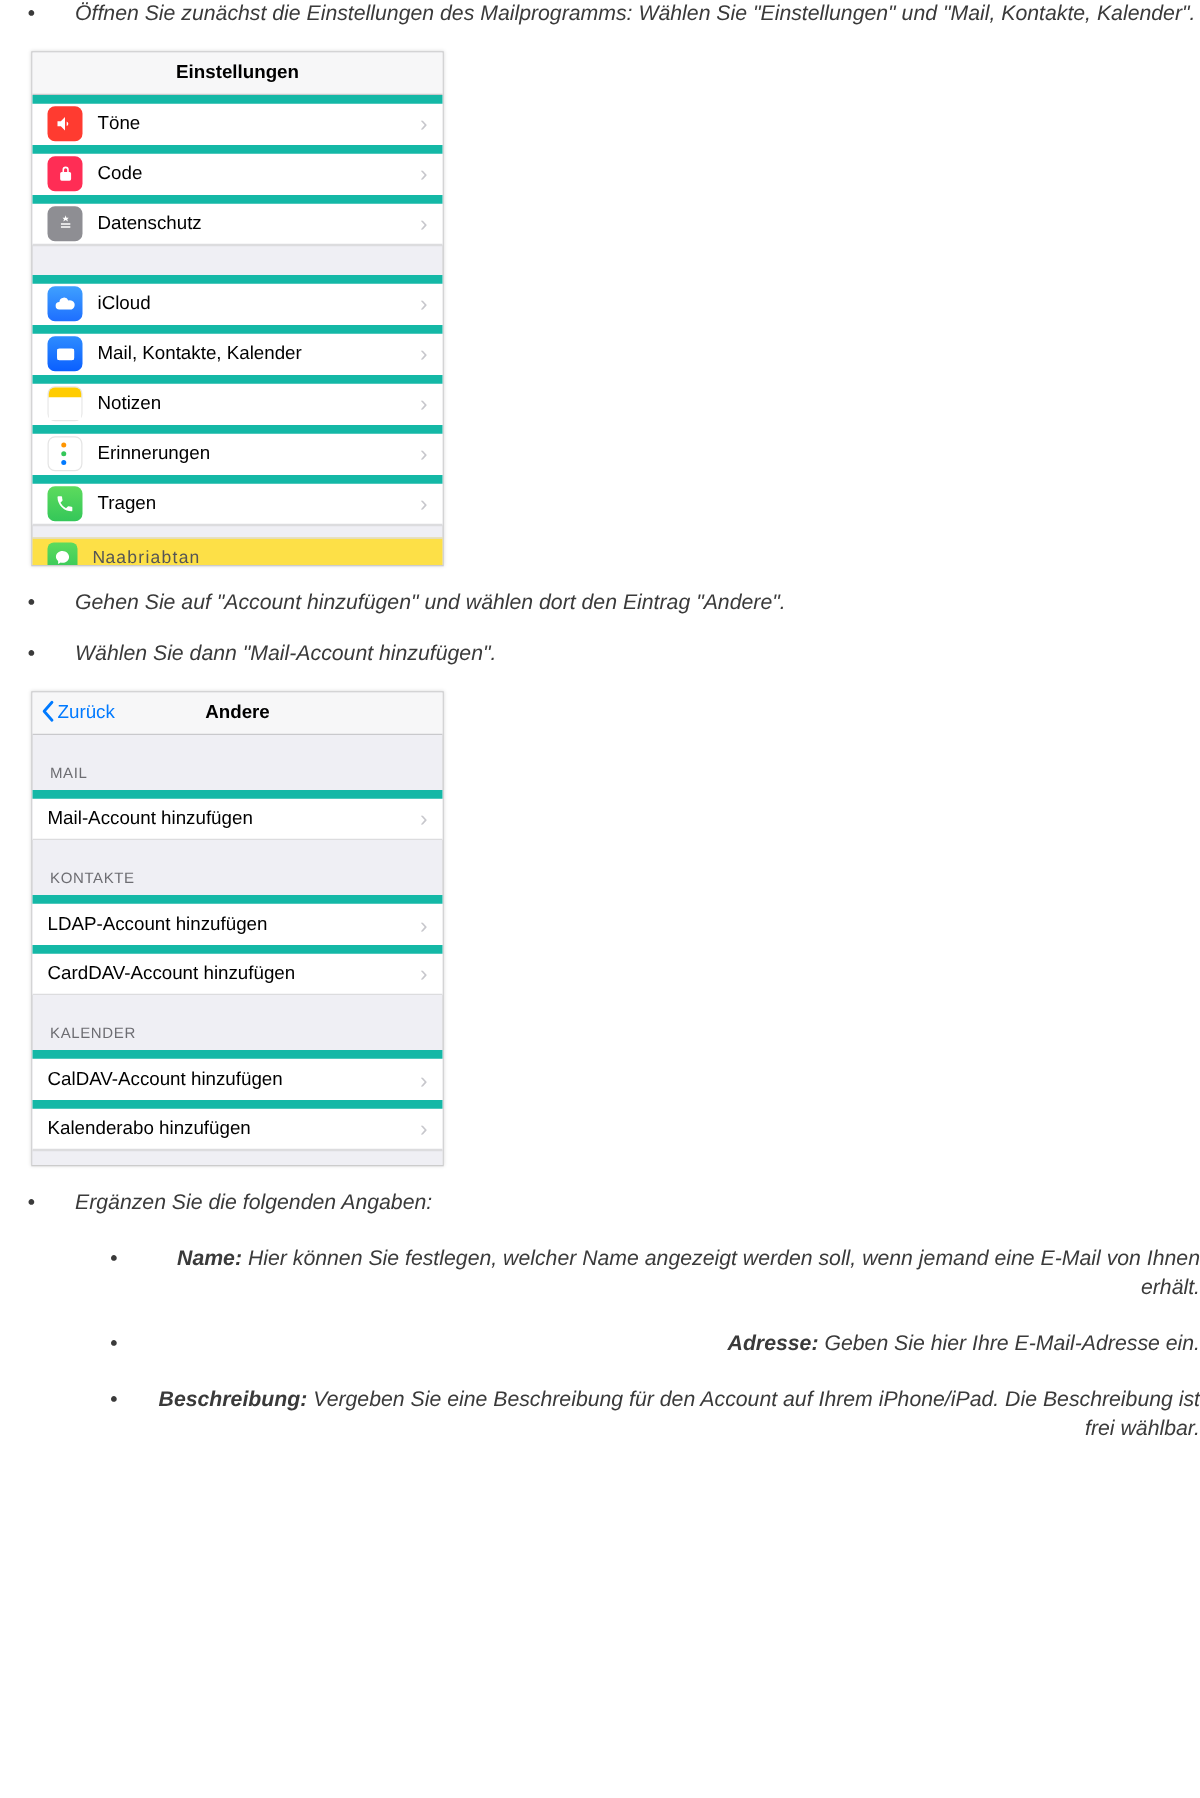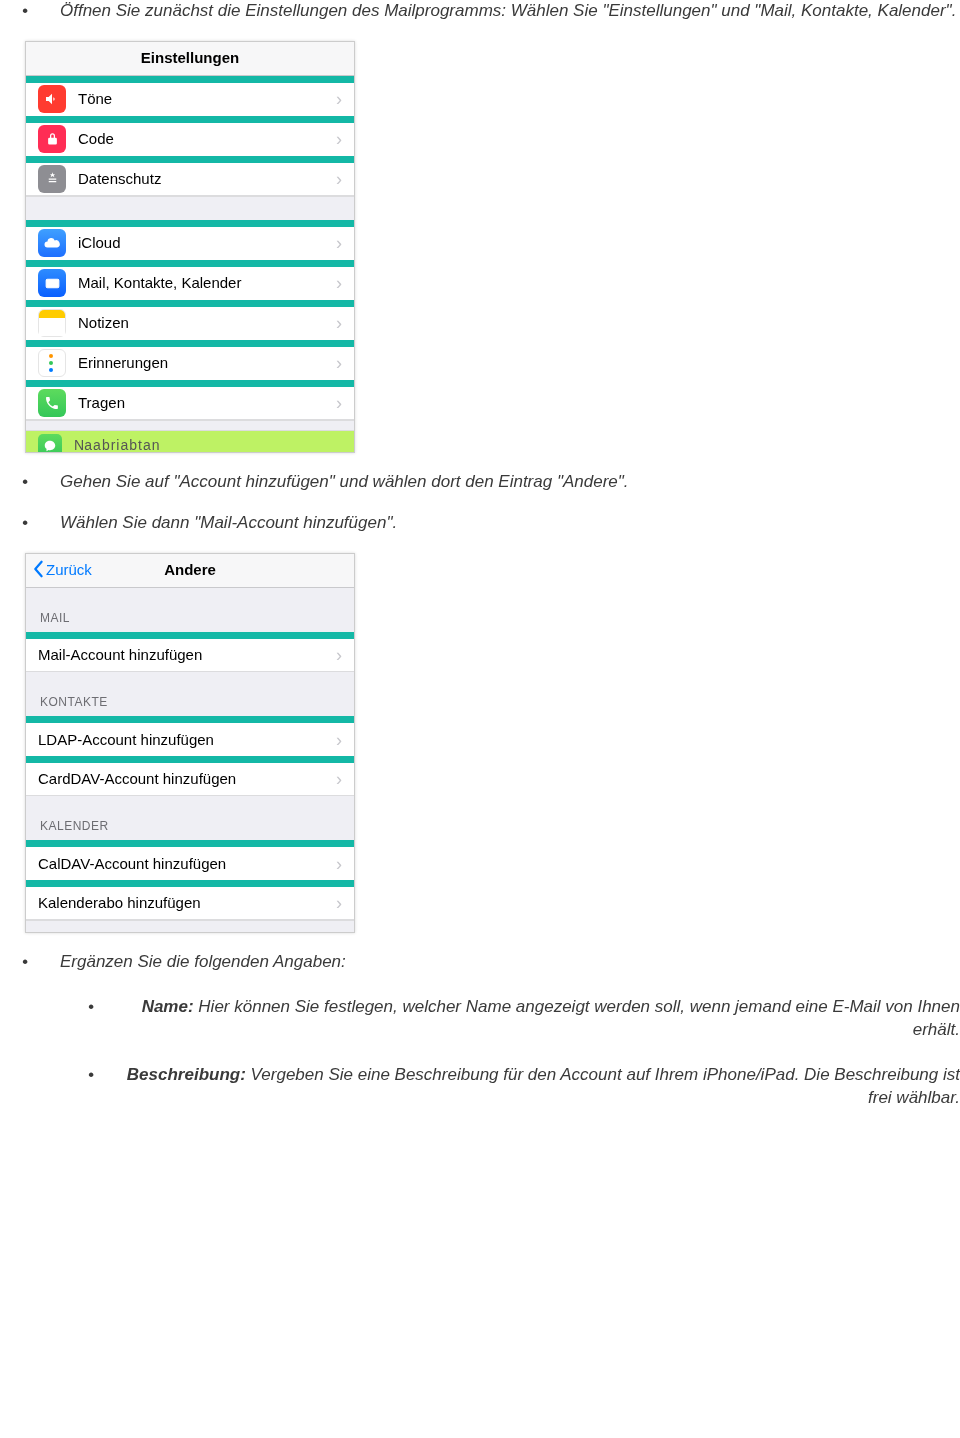--- a/index.html
+++ b/index.html
@@ -106,21 +106,21 @@
     justify-content: center;
     flex-shrink: 0;
   }
   .ios .label { flex: 1; }
   .ios .chev {
     color: #c7c7cc;
     font-size: 18px;
     line-height: 1;
   }
   .ios .cut {
-    background: #bef264;
+    background: #fde047;
     border-top: 1px solid #dcdcde;
     height: 22px;
     display:flex;
     align-items:flex-start;
     padding: 3px 12px 0 12px;
     color:#555;
     font-size:14px;
     overflow:hidden;
   }
   .ios .cut .appicon { width:24px; height:24px; border-radius:5px; margin-right:12px;}
@@ -294,17 +294,20 @@
 
 <ul class="doc-list">
   <li>
     <span>Ergänzen Sie die folgenden Angaben:</span>
 
     <ul class="inner-list" style="margin-top:22px;">
       <li>
         <span class="bold">Name:</span><span> Hier können Sie festlegen, welcher Name angezeigt werden soll, wenn jemand eine E-Mail von Ihnen erhält.</span>
       </li>
       <li>
+        <span class="bold">Adresse:</span><span> Geben Sie hier Ihre E-Mail-Adresse ein.</span>
+      </li>
+      <li>
         <span class="bold">Beschreibung:</span><span> Vergeben Sie eine Beschreibung für den Account auf Ihrem iPhone/iPad. Die Beschreibung ist frei wählbar.</span>
       </li>
     </ul>
   </li>
 </ul>
 
 </body></html>

